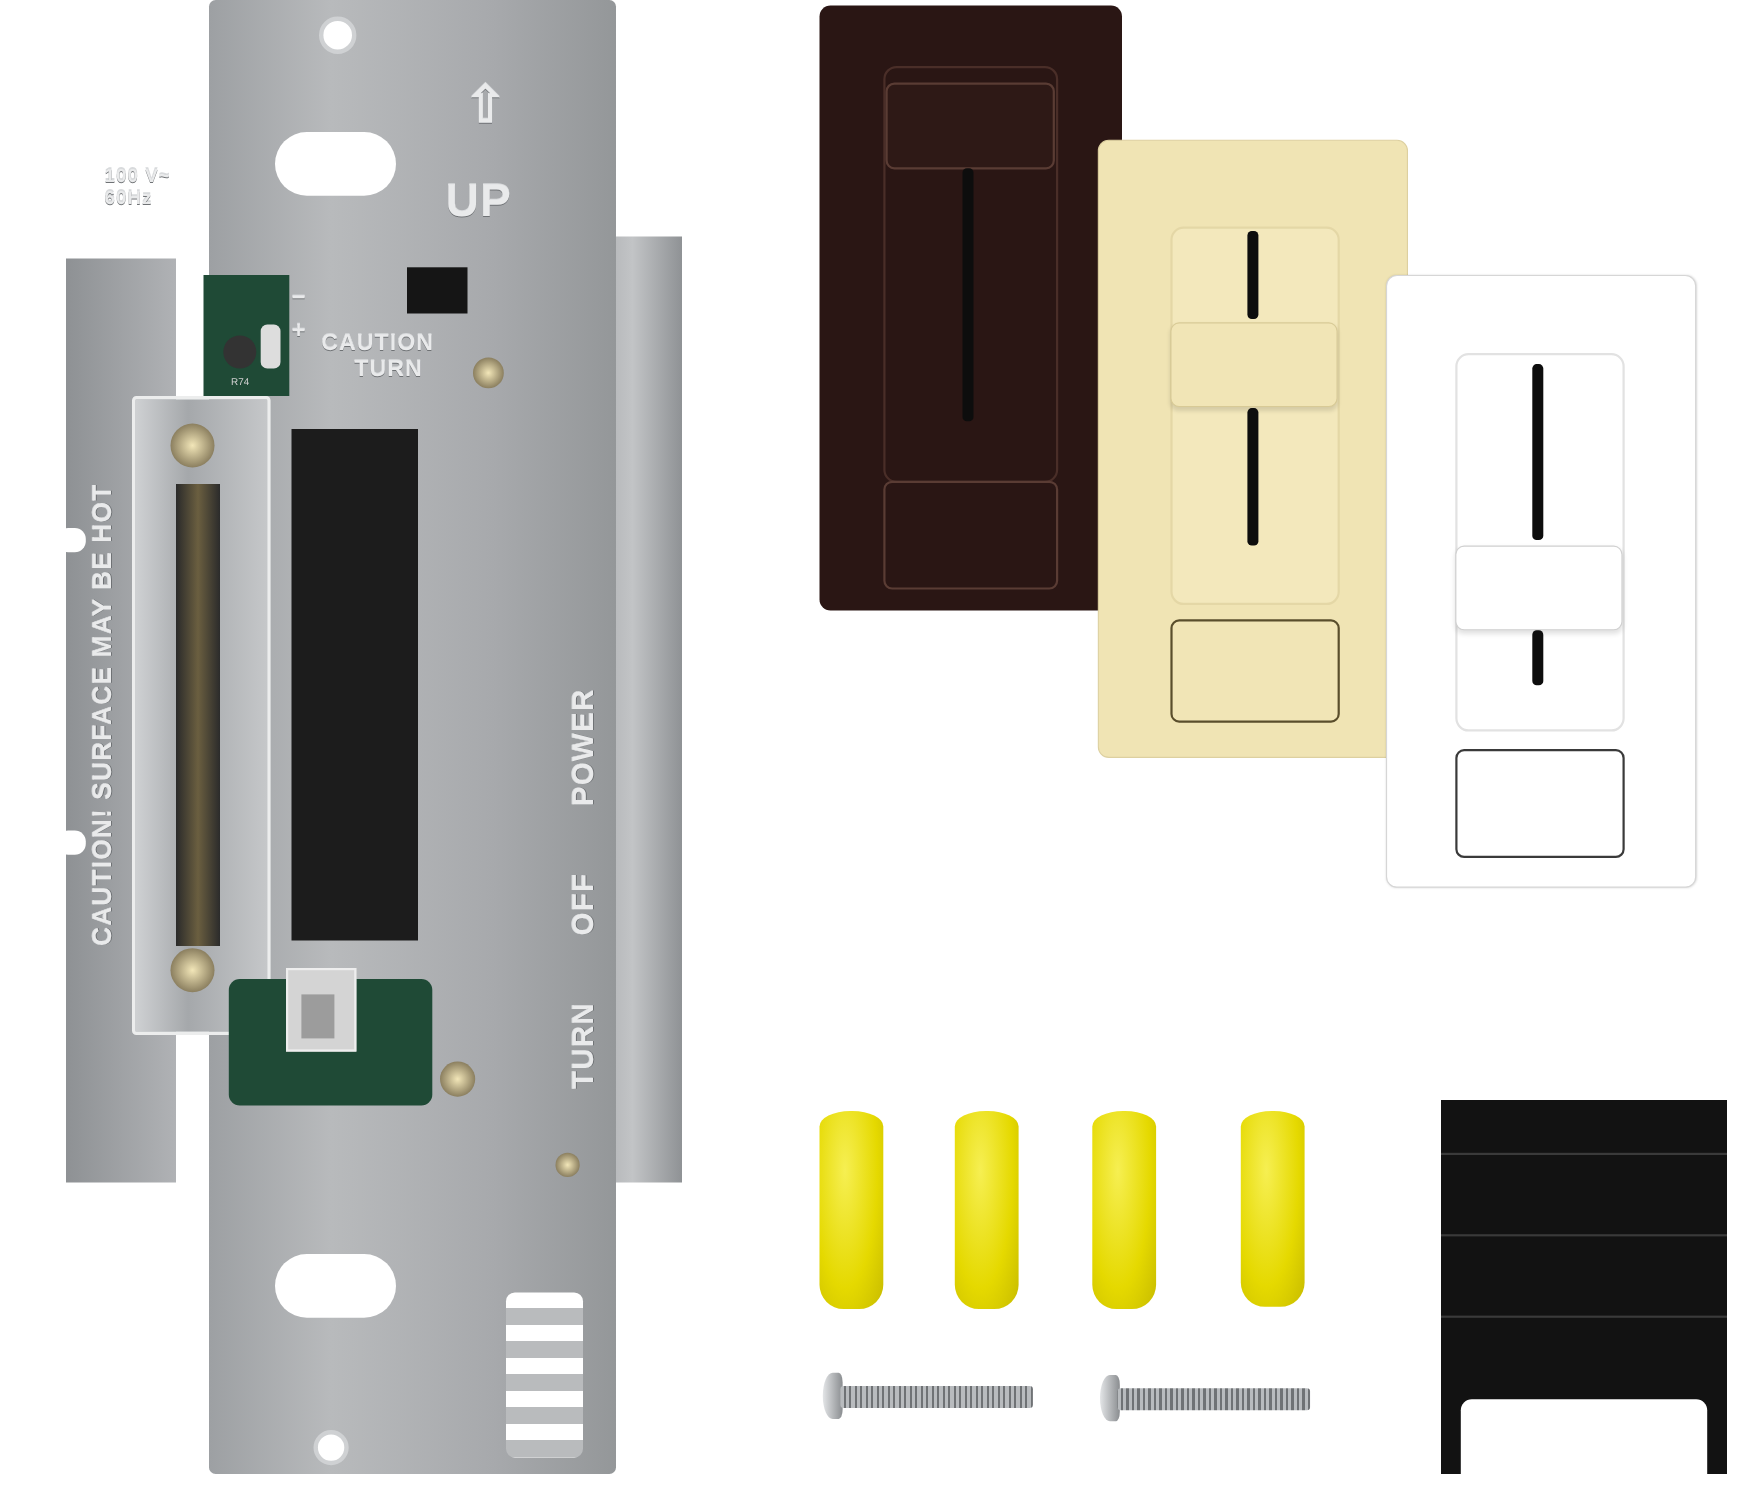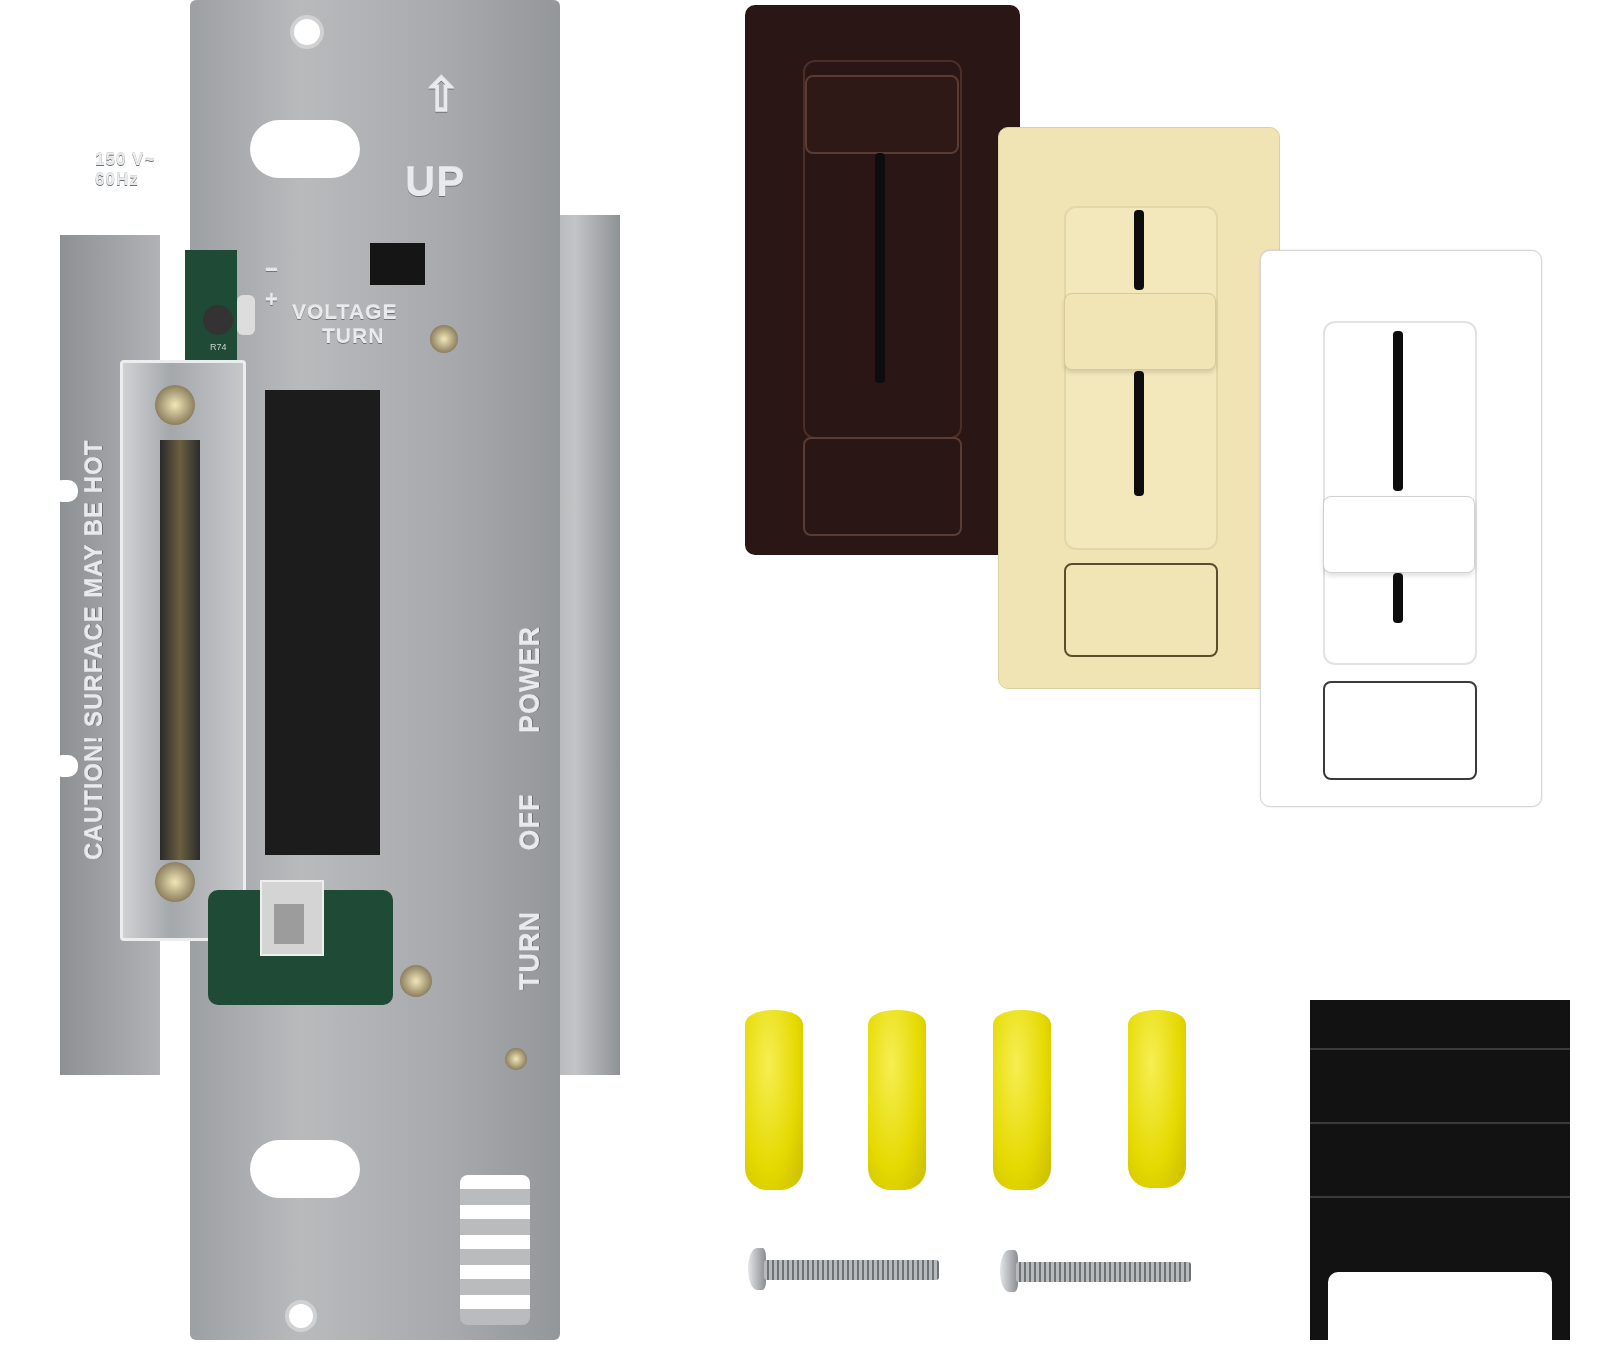--- a/index.html
+++ b/index.html
@@ -50,36 +50,36 @@
   </div>
   <div class="abs ear-r"></div>
   <div class="abs plate"></div>
 
   <div class="abs hole-round" style="left:230px;top:15px;width:26px;height:26px;"></div>
   <div class="abs hole-oval" style="left:190px;top:120px;width:110px;height:58px;"></div>
   <div class="abs hole-oval" style="left:190px;top:1140px;width:110px;height:58px;"></div>
   <div class="abs hole-round" style="left:225px;top:1300px;width:24px;height:24px;"></div>
 
   <div class="abs emb" style="left:35px;top:150px;font-size:17px;line-height:20px;">
-    <div>150 V~</div>
+    <div>100 V~</div>
     <div>60Hz</div>
   </div>
   <div class="abs emb" style="left:362px;top:72px;font-size:46px;line-height:46px;">⇧</div>
   <div class="abs emb" style="left:345px;top:158px;font-size:42px;">UP</div>
 
   <div class="abs emb" style="left:205px;top:255px;font-size:22px;line-height:30px;">
     <div>−</div>
     <div>+</div>
   </div>
   <div class="abs emb" style="left:232px;top:300px;font-size:21px;line-height:24px;">
-    <div>VOLTAGE</div>
+    <div>CAUTION</div>
     <div style="padding-left:30px;">TURN</div>
   </div>
 
-  <div class="abs pcb" style="left:125px;top:250px;width:52px;height:110px;">
+  <div class="abs pcb" style="left:125px;top:250px;width:78px;height:110px;">
     <div class="abs" style="left:18px;top:55px;width:30px;height:30px;border-radius:50%;background:#333;"></div>
     <div class="abs" style="left:52px;top:45px;width:18px;height:40px;background:#ddd;border-radius:6px;"></div>
     <div class="abs" style="left:25px;top:92px;font-size:9px;color:#cfcfcf;">R74</div>
   </div>
 
   <div class="abs sq-black" style="left:310px;top:243px;"></div>
 
   <div class="abs emb vert" style="left:20px;top:860px;font-size:24px;">CAUTION! SURFACE MAY BE HOT</div>
 
   <div class="abs emb vert" style="left:455px;top:990px;font-size:27px;word-spacing:22px;">

